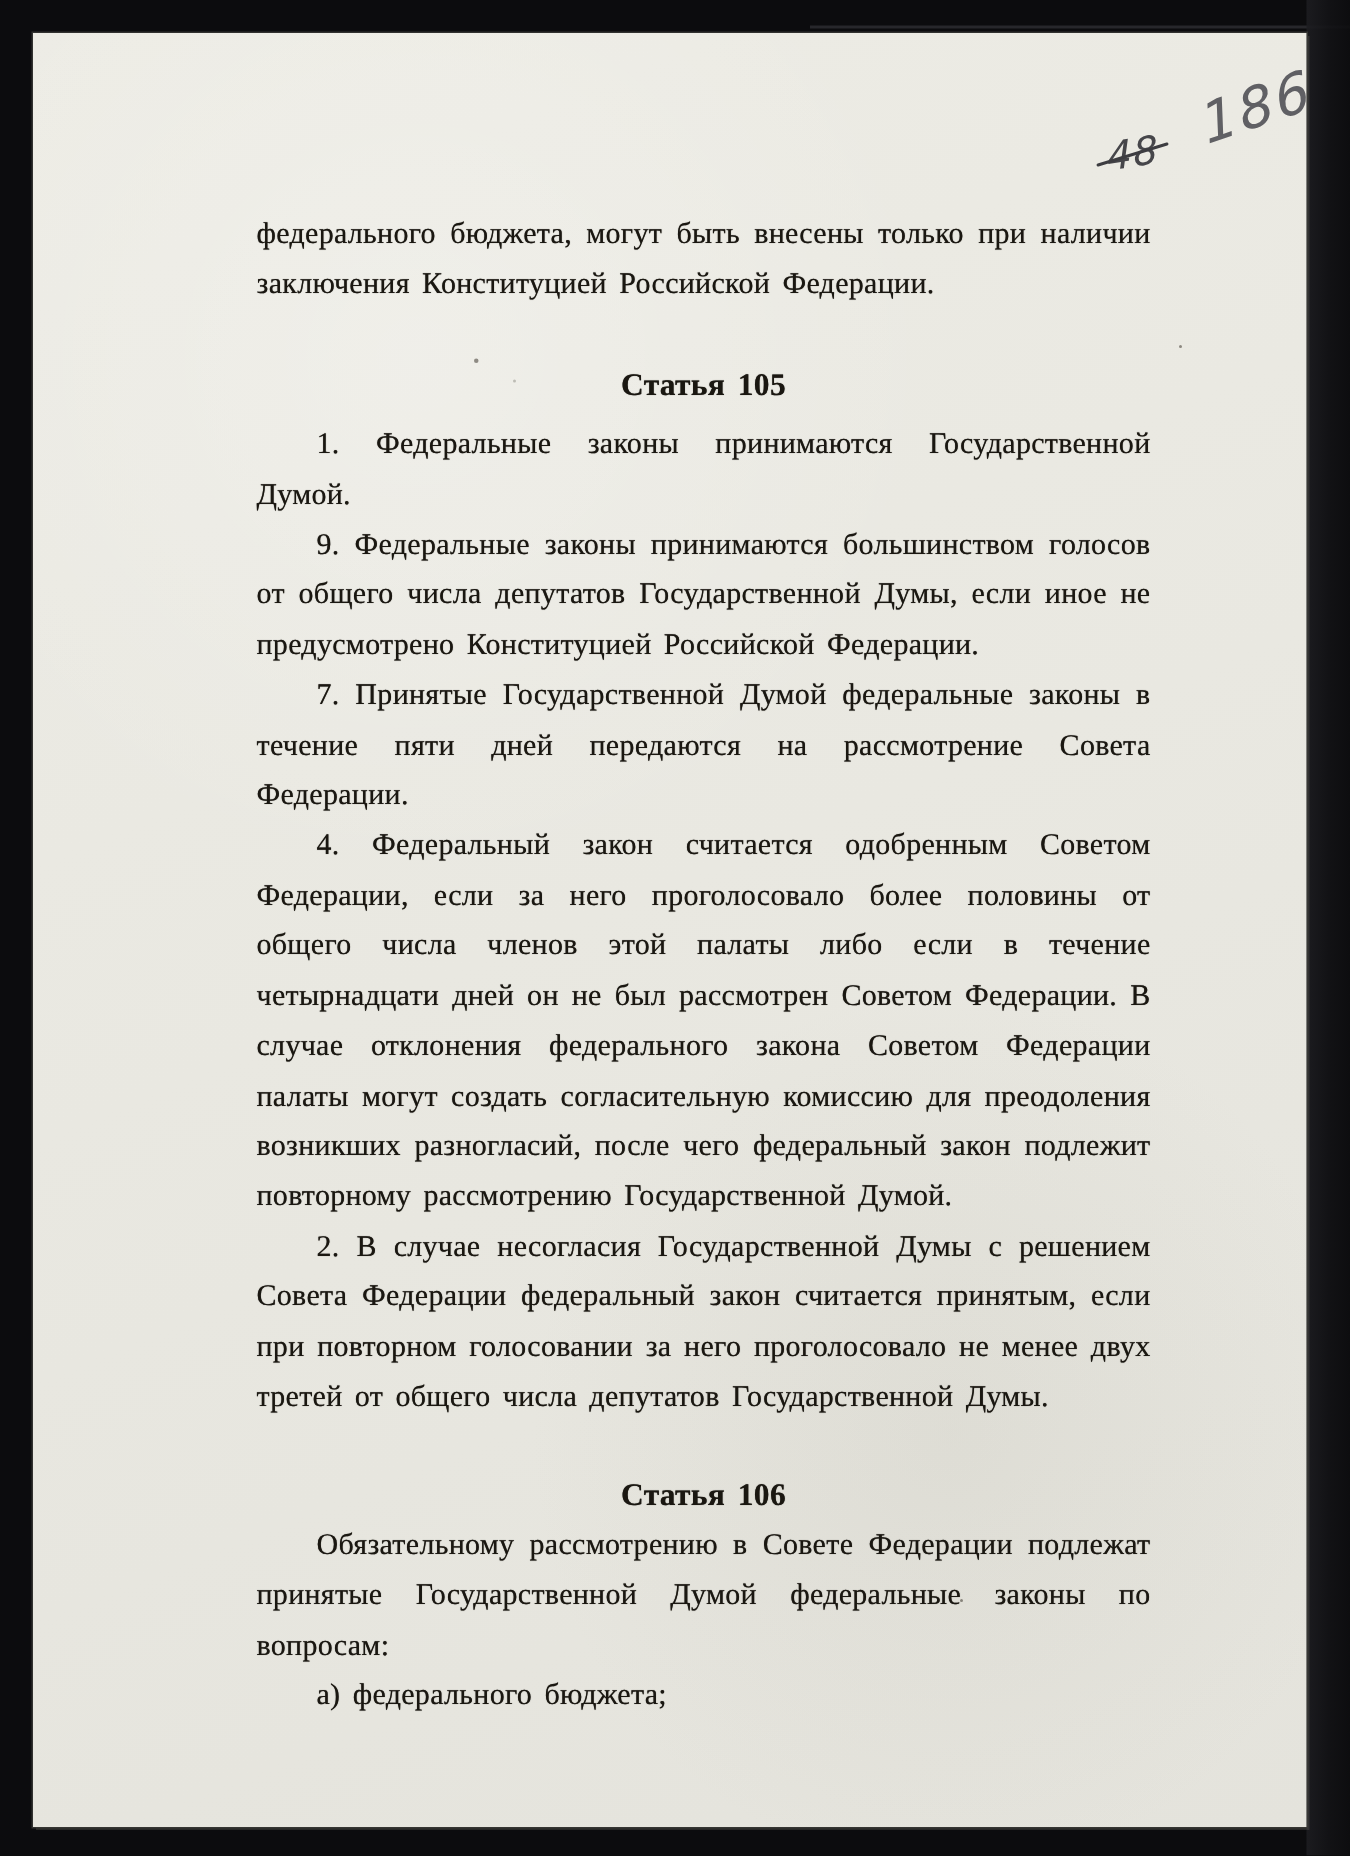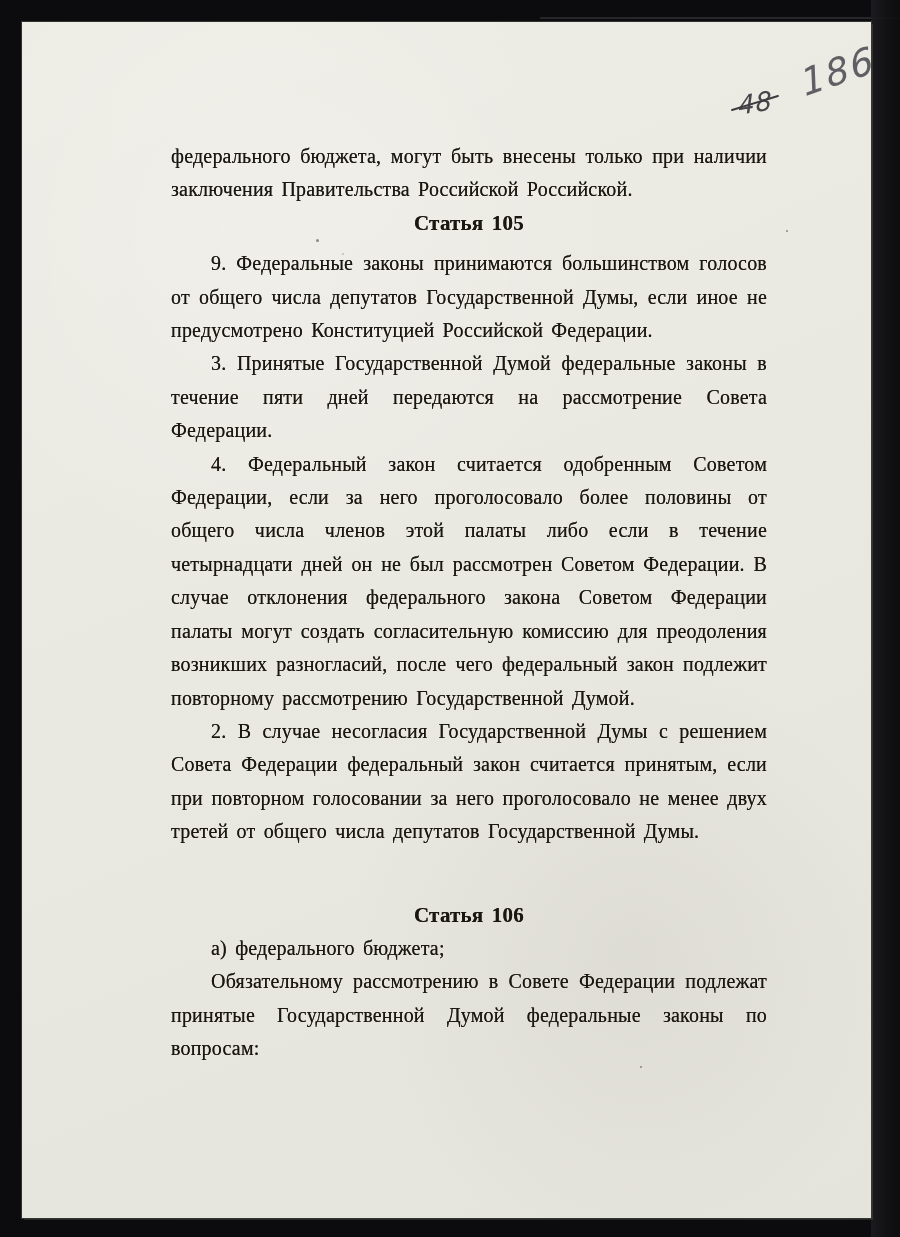--- a/index.html
+++ b/index.html
@@ -45,24 +45,24 @@
     color:var(--ink);
     text-align:justify;
     word-spacing:3px;
     letter-spacing:.2px;
     text-shadow:0 0 .5px rgba(23,20,15,.8);
   }
   .para{text-align:justify;}
   .para.indent{text-indent:40px;}
   .heading{
     font-weight:bold;text-align:center;font-size:21px;
-    margin-bottom:7px;
+    margin-top:33px;margin-bottom:7px;
     text-indent:0;
   }
-  .heading.second{margin-top:50px;margin-bottom:0;}
+  .heading.second{margin-top:32px;margin-bottom:0;}
   .law-item{text-indent:40px;text-align:left;}
   
   .hand{
     position:absolute;
     font-family:"DejaVu Sans",sans-serif;
     font-style:italic;
     color:var(--pencil);
   }
   .hand-186{
     left:778px;top:28px;font-size:37px;
@@ -102,34 +102,35 @@
   <div class="hand hand-48">48</div>
   <div class="strike-line"></div>
 
   <div class="speck s1"></div>
   <div class="speck s2"></div>
   <div class="speck s3"></div>
   <div class="speck s4"></div>
 
   <div class="text-block">
 
-    <p class="para">федерального бюджета, могут быть внесены только при наличии заключения Правительства Российской Российской.</p>
+    <p class="para">федерального бюджета, могут быть внесены только при наличии заключения Конституцией Российской Федерации.</p>
 
     <p class="para heading">Статья 105</p>
 
+    <p class="para indent">1. Федеральные законы принимаются Государственной Думой.</p>
 
     <p class="para indent">9. Федеральные законы принимаются большинством голосов от общего числа депутатов Государственной Думы, если иное не предусмотрено Конституцией Российской Федерации.</p>
 
-    <p class="para indent">3. Принятые Государственной Думой федеральные законы в течение пяти дней передаются на рассмотрение Совета Федерации.</p>
+    <p class="para indent">7. Принятые Государственной Думой федеральные законы в течение пяти дней передаются на рассмотрение Совета Федерации.</p>
 
     <p class="para indent">4. Федеральный закон считается одобренным Советом Федерации, если за него проголосовало более половины от общего числа членов этой палаты либо если в течение четырнадцати дней он не был рассмотрен Советом Федерации. В случае отклонения федерального закона Советом Федерации палаты могут создать согласительную комиссию для преодоления возникших разногласий, после чего федеральный закон подлежит повторному рассмотрению Государственной Думой.</p>
 
     <p class="para indent">2. В случае несогласия Государственной Думы с решением Совета Федерации федеральный закон считается принятым, если при повторном голосовании за него проголосовало не менее двух третей от общего числа депутатов Государственной Думы.</p>
 
     <p class="para heading second">Статья 106</p>
 
+    <p class="para indent">Обязательному рассмотрению в Совете Федерации подлежат принятые Государственной Думой федеральные законы по вопросам:</p>
+
     <p class="para law-item">а) федерального бюджета;</p>
-
-    <p class="para indent">Обязательному рассмотрению в Совете Федерации подлежат принятые Государственной Думой федеральные законы по вопросам:</p>
 
 
   </div>
 </div>
 
 </body></html>

